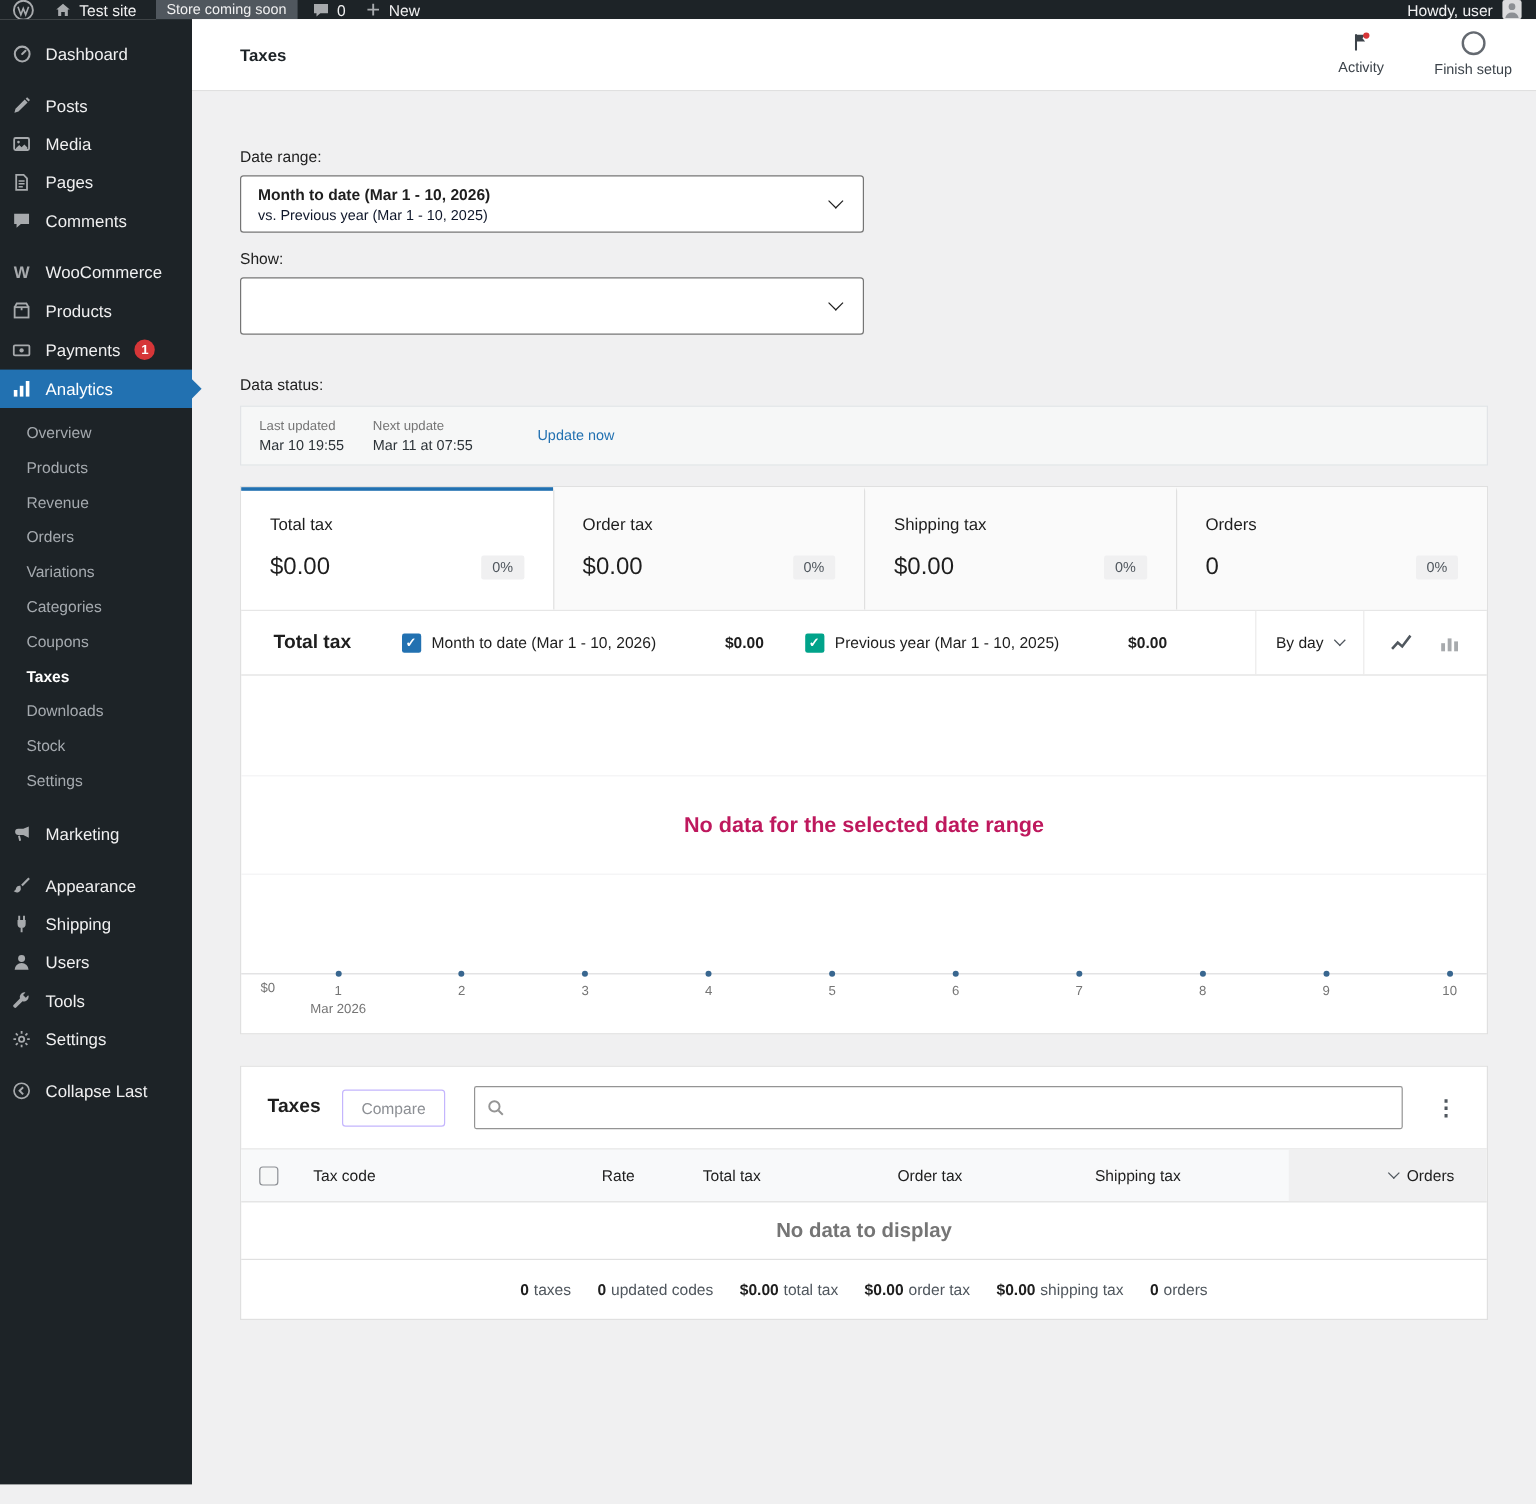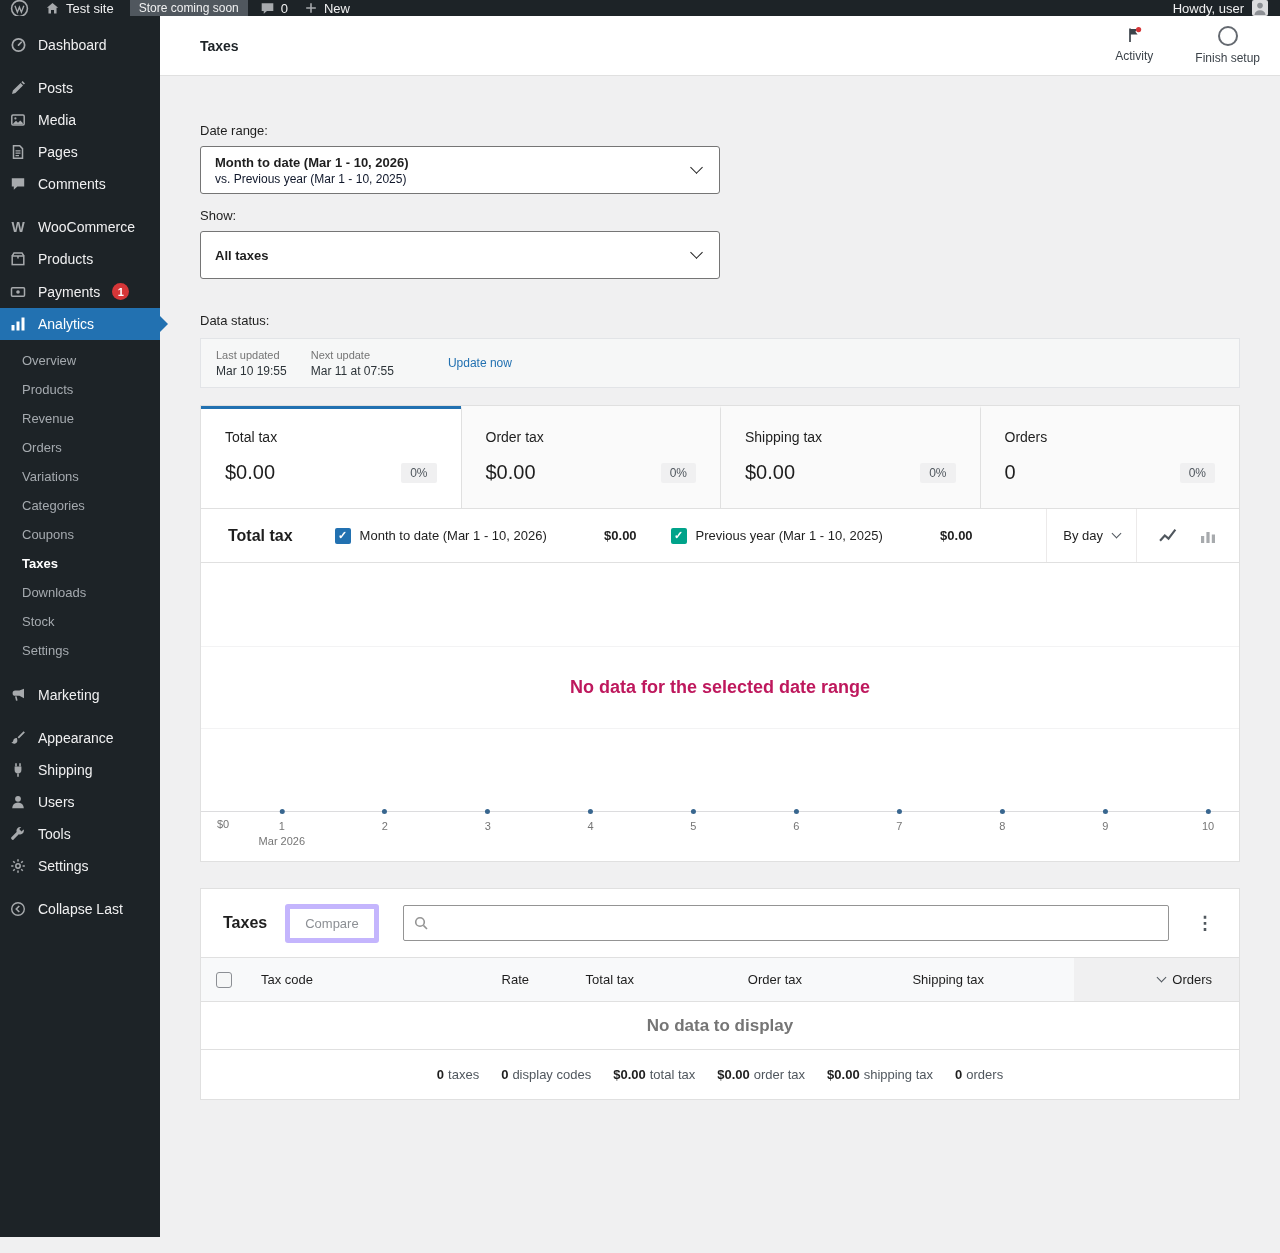--- a/index.html
+++ b/index.html
@@ -131,21 +131,21 @@
   .tick .dot { width:5px; height:5px; border-radius:50%; background:#38668f; }
   .tick .num { margin-top:6px; }
   .tick .sub { margin-top:3px; }
   .t1{left:7.79%}.t2{left:17.70%}.t3{left:27.62%}.t4{left:37.53%}.t5{left:47.44%}
   .t6{left:57.36%}.t7{left:67.28%}.t8{left:77.19%}.t9{left:87.11%}.t10{left:97.02%}
 
   
   .table-header { height:69px; display:flex; align-items:center; padding:0 22px; border-bottom:1px solid #e0e0e0; }
   .table-title { font-size:16px; font-weight:700; }
   .btn-secondary {
-    margin-left:18px; border:5px solid #c4b5fd; background:#fff; color:#8c8f94;
+    margin-left:18px; border:1px solid #c4b5fd; background:#fff; color:#8c8f94;
     font-size:13px; padding:7px 15px; border-radius:3px; cursor:pointer;
     font-family:"Liberation Sans", sans-serif;
   }
   .search-wrap { flex:1; margin:0 24px; position:relative; }
   .search-input {
     width:100%; height:36px; border:1px solid #949494; border-radius:2px;
     padding:0 10px 0 34px; font-size:13px; font-family:"Liberation Sans", sans-serif; color:#1e1e1e;
   }
   .search-ic { position:absolute; left:10px; top:10px; color:#949494; }
   .kebab { width:24px; height:24px; display:grid; place-items:center; cursor:pointer; color:#50575e; }
@@ -405,21 +405,20 @@
     <div class="content">
       <div class="field-label">Date range:</div>
       <div class="select-box">
         <span class="line1">Month to date (Mar 1 - 10, 2026)</span>
         <span class="line2">vs. Previous year (Mar 1 - 10, 2025)</span>
         <span class="chev"></span>
       </div>
 
       <div class="field-label mt10" style="margin-top:14px">Show:</div>
       <div class="select-box">
-        <span class="line1">All taxes</span>
         <span class="chev"></span>
       </div>
 
       <div class="field-label mt34">Data status:</div>
       <div class="status-box">
         <div class="status-group">
           <div class="sl">Last updated</div>
           <div class="sv">Mar 10 19:55</div>
         </div>
         <div class="status-group">
@@ -576,21 +575,21 @@
           <span class="th right sorted">
             <span class="chev-sm"></span>
             <span>Orders</span>
           </span>
         </div>
 
         <div class="empty-row">No data to display</div>
 
         <div class="tsummary">
           <span class="sum-item"><b>0</b><span>taxes</span></span>
-          <span class="sum-item"><b>0</b><span>display codes</span></span>
+          <span class="sum-item"><b>0</b><span>updated codes</span></span>
           <span class="sum-item"><b>$0.00</b><span>total tax</span></span>
           <span class="sum-item"><b>$0.00</b><span>order tax</span></span>
           <span class="sum-item"><b>$0.00</b><span>shipping tax</span></span>
           <span class="sum-item"><b>0</b><span>orders</span></span>
         </div>
       </div>
     </div>
   </main>
 </div>
 

